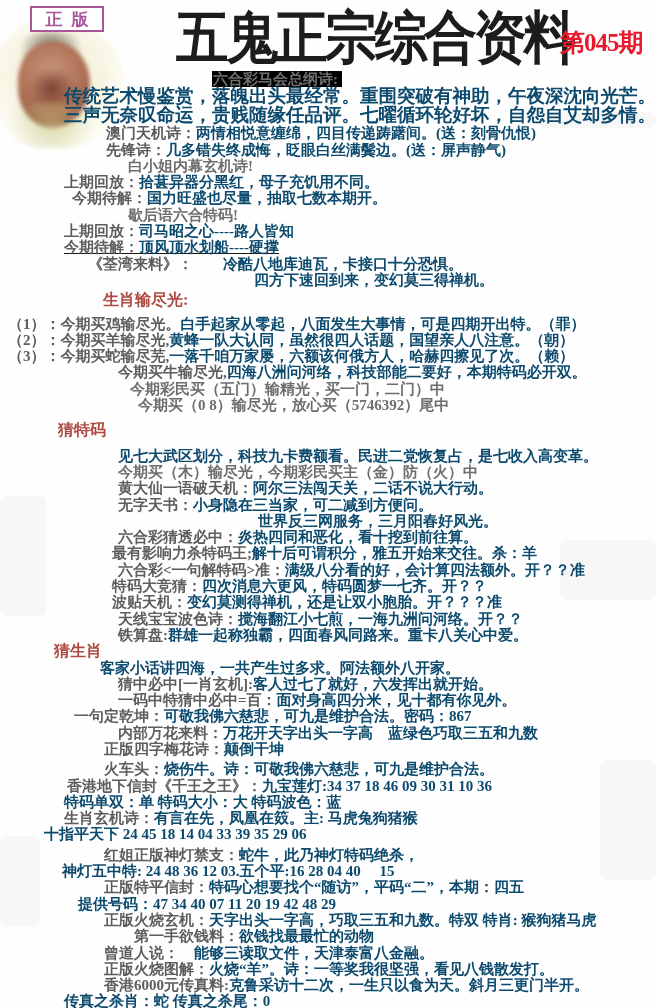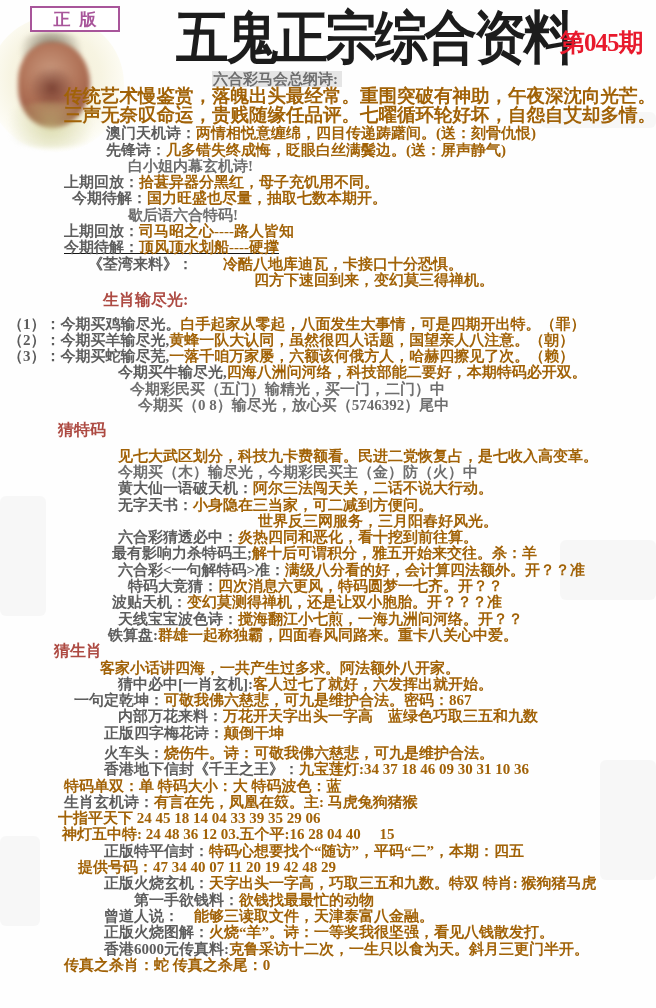--- a/index.html
+++ b/index.html
@@ -4,21 +4,21 @@
 <style>
   html,body{margin:0;padding:0;background:#e9e9e9;}
   .page{
     position:relative;width:656px;height:1008px;margin:0 auto;
     background:#fefefe;overflow:hidden;
     font-family:"Liberation Serif","DejaVu Serif",serif;
     color:#151515;
   }
   
   .badge{
-    position:absolute;left:30px;top:6px;width:90px;height:26px;z-index:4;
+    position:absolute;left:30px;top:6px;width:74px;height:26px;z-index:4;
     border:2px solid var(--badge-purple,#a8559a);background:#fff;
     display:flex;align-items:center;justify-content:center;
     color:var(--badge-purple,#a8559a);font-size:17px;font-weight:bold;letter-spacing:9px;
     padding-left:9px;box-sizing:border-box;
   }
   .main-title{
     position:absolute;left:176px;top:0px;z-index:2;width:420px;
     font-size:57px;font-weight:bold;color:#1c1c1c;white-space:nowrap;
     letter-spacing:-3px;transform:scaleX(.92);transform-origin:left top;
     line-height:76px;
@@ -50,25 +50,25 @@
     background:radial-gradient(circle, rgba(196,198,130,.55) 0%, rgba(196,198,130,0) 72%);filter:blur(2px);}
   
   .smudge{position:absolute;background:rgba(120,120,120,.055);border-radius:6px;z-index:0;}
   
   .content{position:absolute;left:0;top:71px;width:656px;z-index:3;}
   .line{
     line-height:16.3px;min-height:16.3px;font-size:15px;font-weight:600;
     white-space:nowrap;color:#171717;box-sizing:border-box;
   }
   .line .lbl{color:#5d5d5d;}
-  .line .txt{color:#a16207;}
+  .line .txt{color:#0c4a6e;}
   .line.big{font-size:18.5px;line-height:19px;font-weight:700;}
   .line.gray,.line.gray .txt{color:#6e6e6e;}
   .line.red,.line.red .txt{color:var(--heading-red,#ad4a42);font-weight:700;font-size:16px;}
-  .line.whitebg .txt{background:#e5e5e5;padding:0 4px 0 1px;}
+  .line.whitebg .txt{background:#000000;padding:0 4px 0 1px;}
   .line.gap{margin-top:9px;}
   .line.gapsm{margin-top:4px;}
   .line.gapbot{margin-bottom:7px;}
 </style>
 </head>
 <body>
 
 <div class="page">
 
   <div class="smudge" style="left:0;top:86px;width:60px;height:18px"></div>
@@ -113,35 +113,37 @@
       <div class="line gray" style="padding-left: 138px;"><span class="txt">今期买（0 8）输尽光，放心买（5746392）尾中</span></div>
       <div class="line red gap gapbot" style="padding-left: 58px;"><span class="txt">猜特码</span></div>
       <div class="line gap" style="padding-left: 118px;"><span class="txt">见七大武区划分，科技九卡费额看。民进二党恢复占，是七收入高变革。</span></div>
       <div class="line gray" style="padding-left: 118px;"><span class="txt">今期买（木）输尽光，今期彩民买主（金）防（火）中</span></div>
       <div class="line" style="padding-left: 118px;"><span class="lbl">黄大仙一语破天机：</span><span class="txt">阿尔三法闯天关，二话不说大行动。</span></div>
       <div class="line" style="padding-left: 118px;"><span class="lbl">无字天书：</span><span class="txt">小身隐在三当家，可二减到方便问。</span></div>
       <div class="line" style="padding-left: 258px;"><span class="txt">世界反三网服务，三月阳春好风光。</span></div>
       <div class="line" style="padding-left: 118px;"><span class="lbl">六合彩猜透必中：</span><span class="txt">炎热四同和恶化，看十挖到前往算。</span></div>
       <div class="line" style="padding-left: 112px;"><span class="lbl">最有影响力杀特码王;</span><span class="txt">解十后可谓积分，雅五开始来交往。杀：羊</span></div>
       <div class="line" style="padding-left: 118px;"><span class="lbl">六合彩&lt;一句解特码&gt;准：</span><span class="txt">满级八分看的好，会计算四法额外。开？？准</span></div>
-      <div class="line" style="padding-left: 112px; margin-left: 16px;"><span class="lbl">特码大竞猜：</span><span class="txt">四次消息六更风，特码圆梦一七齐。开？？</span></div>
+      <div class="line" style="padding-left: 112px;"><span class="lbl">特码大竞猜：</span><span class="txt">四次消息六更风，特码圆梦一七齐。开？？</span></div>
       <div class="line" style="padding-left: 112px;"><span class="lbl">波贴天机：</span><span class="txt">变幻莫测得禅机，还是让双小胞胎。开？？？准</span></div>
       <div class="line" style="padding-left: 118px;"><span class="lbl">天线宝宝波色诗：</span><span class="txt">搅海翻江小七煎，一海九洲问河络。开？？</span></div>
-      <div class="line" style="padding-left: 80px; margin-left: 28px;"><span class="lbl">铁算盘:</span><span class="txt">群雄一起称独霸，四面春风同路来。重卡八关心中爱。</span></div>
+      <div class="line" style="padding-left: 118px;"><span class="lbl">铁算盘:</span><span class="txt">群雄一起称独霸，四面春风同路来。重卡八关心中爱。</span></div>
       <div class="line red" style="padding-left: 54px;"><span class="txt">猜生肖</span></div>
       <div class="line" style="padding-left: 100px;"><span class="txt">客家小话讲四海，一共产生过多求。阿法额外八开家。</span></div>
       <div class="line" style="padding-left: 118px;"><span class="lbl">猜中必中[一肖玄机]:</span><span class="txt">客人过七了就好，六发挥出就开始。</span></div>
+      <div class="line" style="padding-left: 118px;"><span class="lbl">一码中特猜中必中=百：</span><span class="txt">面对身高四分米，见十都有你见外。</span></div>
       <div class="line" style="padding-left: 74px;"><span class="lbl">一句定乾坤：</span><span class="txt">可敬我佛六慈悲，可九是维护合法。密码：867</span></div>
       <div class="line" style="padding-left: 118px;"><span class="lbl">内部万花来料：</span><span class="txt">万花开天字出头一字高　蓝绿色巧取三五和九数</span></div>
       <div class="line" style="padding-left: 104px;"><span class="lbl">正版四字梅花诗：</span><span class="txt">颠倒干坤</span></div>
       <div class="line gapsm" style="padding-left: 104px;"><span class="lbl">火车头：</span><span class="txt">烧伤牛。诗：可敬我佛六慈悲，可九是维护合法。</span></div>
-      <div class="line" style="padding-left: 104px;"><span class="lbl">香港地下信封《千王之王》：</span><span class="txt">九宝莲灯:34 37 18 46 09 30 31 10 36</span></div>
+      <div class="line" style="padding-left: 67px;"><span class="lbl">香港地下信封《千王之王》：</span><span class="txt">九宝莲灯:34 37 18 46 09 30 31 10 36</span></div>
       <div class="line" style="padding-left: 64px;"><span class="txt">特码单双：单 特码大小：大 特码波色：蓝</span></div>
       <div class="line" style="padding-left: 64px;"><span class="lbl">生肖玄机诗：</span><span class="txt">有言在先，凤凰在笯。主: 马虎兔狗猪猴</span></div>
-      <div class="line" style="padding-left: 58px;"><span class="txt">十指平天下 24 45 18 14 04 33 39 35 29 06</span></div>
+      <div class="line" style="padding-left: 44px;"><span class="txt">十指平天下 24 45 18 14 04 33 39 35 29 06</span></div>
+      <div class="line gapsm" style="padding-left: 104px;"><span class="lbl">红姐正版神灯禁支：</span><span class="txt">蛇牛，此乃神灯特码绝杀，</span></div>
       <div class="line" style="padding-left: 62px;"><span class="txt">神灯五中特: 24 48 36 12 03.五个平:16 28 04 40　 15</span></div>
       <div class="line" style="padding-left: 104px;"><span class="lbl">正版特平信封：</span><span class="txt">特码心想要找个“随访”，平码“二”，本期：四五</span></div>
       <div class="line" style="padding-left: 78px;"><span class="txt">提供号码：47 34 40 07 11 20 19 42 48 29</span></div>
       <div class="line" style="padding-left: 104px;"><span class="lbl">正版火烧玄机：</span><span class="txt">天字出头一字高，巧取三五和九数。特双 特肖: 猴狗猪马虎</span></div>
       <div class="line" style="padding-left: 134px;"><span class="lbl">第一手欲钱料：</span><span class="txt">欲钱找最最忙的动物</span></div>
       <div class="line" style="padding-left: 104px;"><span class="lbl">曾道人说：</span><span class="txt">　能够三读取文件，天津泰富八金融。</span></div>
       <div class="line" style="padding-left: 104px;"><span class="lbl">正版火烧图解：</span><span class="txt">火烧“羊”。诗：一等奖我很坚强，看见八钱散发打。</span></div>
       <div class="line" style="padding-left: 104px;"><span class="lbl">香港6000元传真料:</span><span class="txt">克鲁采访十二次，一生只以食为天。斜月三更门半开。</span></div>
       <div class="line" style="padding-left: 64px;"><span class="txt">传真之杀肖：蛇 传真之杀尾：0</span></div>
     </div>

